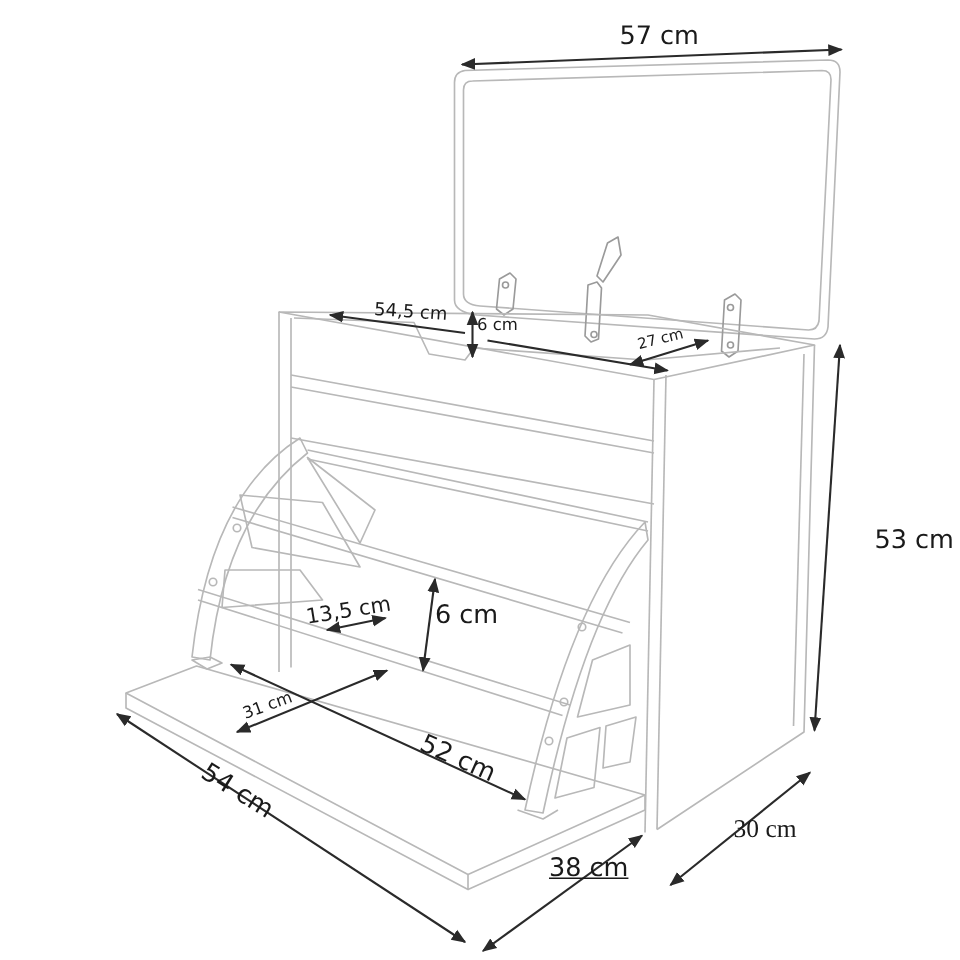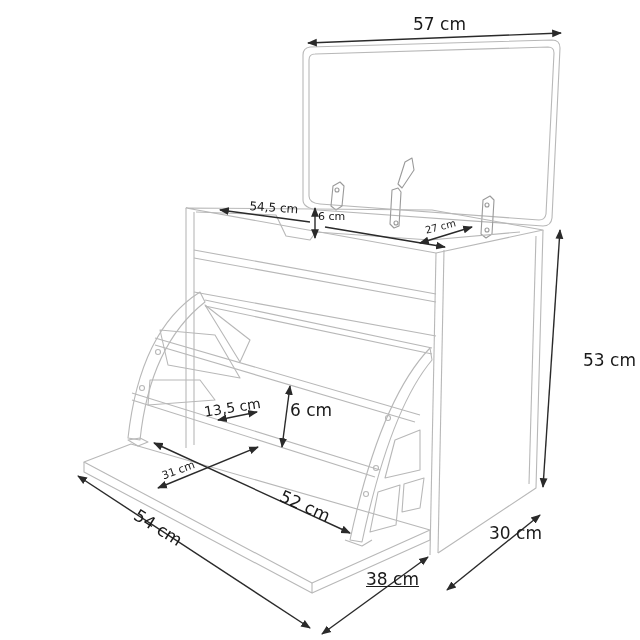--- a/index.html
+++ b/index.html
@@ -112,14 +112,14 @@
   <div class="lbl" style="left:250px; top:199px; font-size:12px; transform: rotate(4deg);">54,5 cm</div>
   <div class="lbl" style="left:318px; top:210px; font-size:11px;">6 cm</div>
   <div class="lbl" style="left:424px; top:225px; font-size:10px; transform: rotate(-14deg);">27 cm</div>
   <div class="lbl" style="left:563px; top:350px; font-size:17px;margin-left:20px;">53 cm</div>
   <div class="lbl" style="left:203px; top:404px; font-size:14px; transform: rotate(-9deg);">13,5 cm</div>
   <div class="lbl" style="left:290px; top:400px; font-size:17px;">6 cm</div>
   <div class="lbl" style="left:160px; top:470px; font-size:11px; transform: rotate(-20deg);">31 cm</div>
   <div class="lbl" style="left:285px; top:486px; font-size:17px; transform: rotate(24deg);">52 cm</div>
   <div class="lbl" style="left:141px; top:505px; font-size:17px; transform: rotate(32deg);">54 cm</div>
   <div class="lbl" style="left:366px; top:569px; font-size:17px;text-decoration:underline;">38 cm</div>
-  <div class="lbl" style="left:489px; top:523px; font-size:17px;">30 cm</div>
+  <div class="lbl" style="left:489px; top:543px; font-size:17px;font-family:Liberation Serif, serif;">30 cm</div>
 </div>
 
 </body></html>

